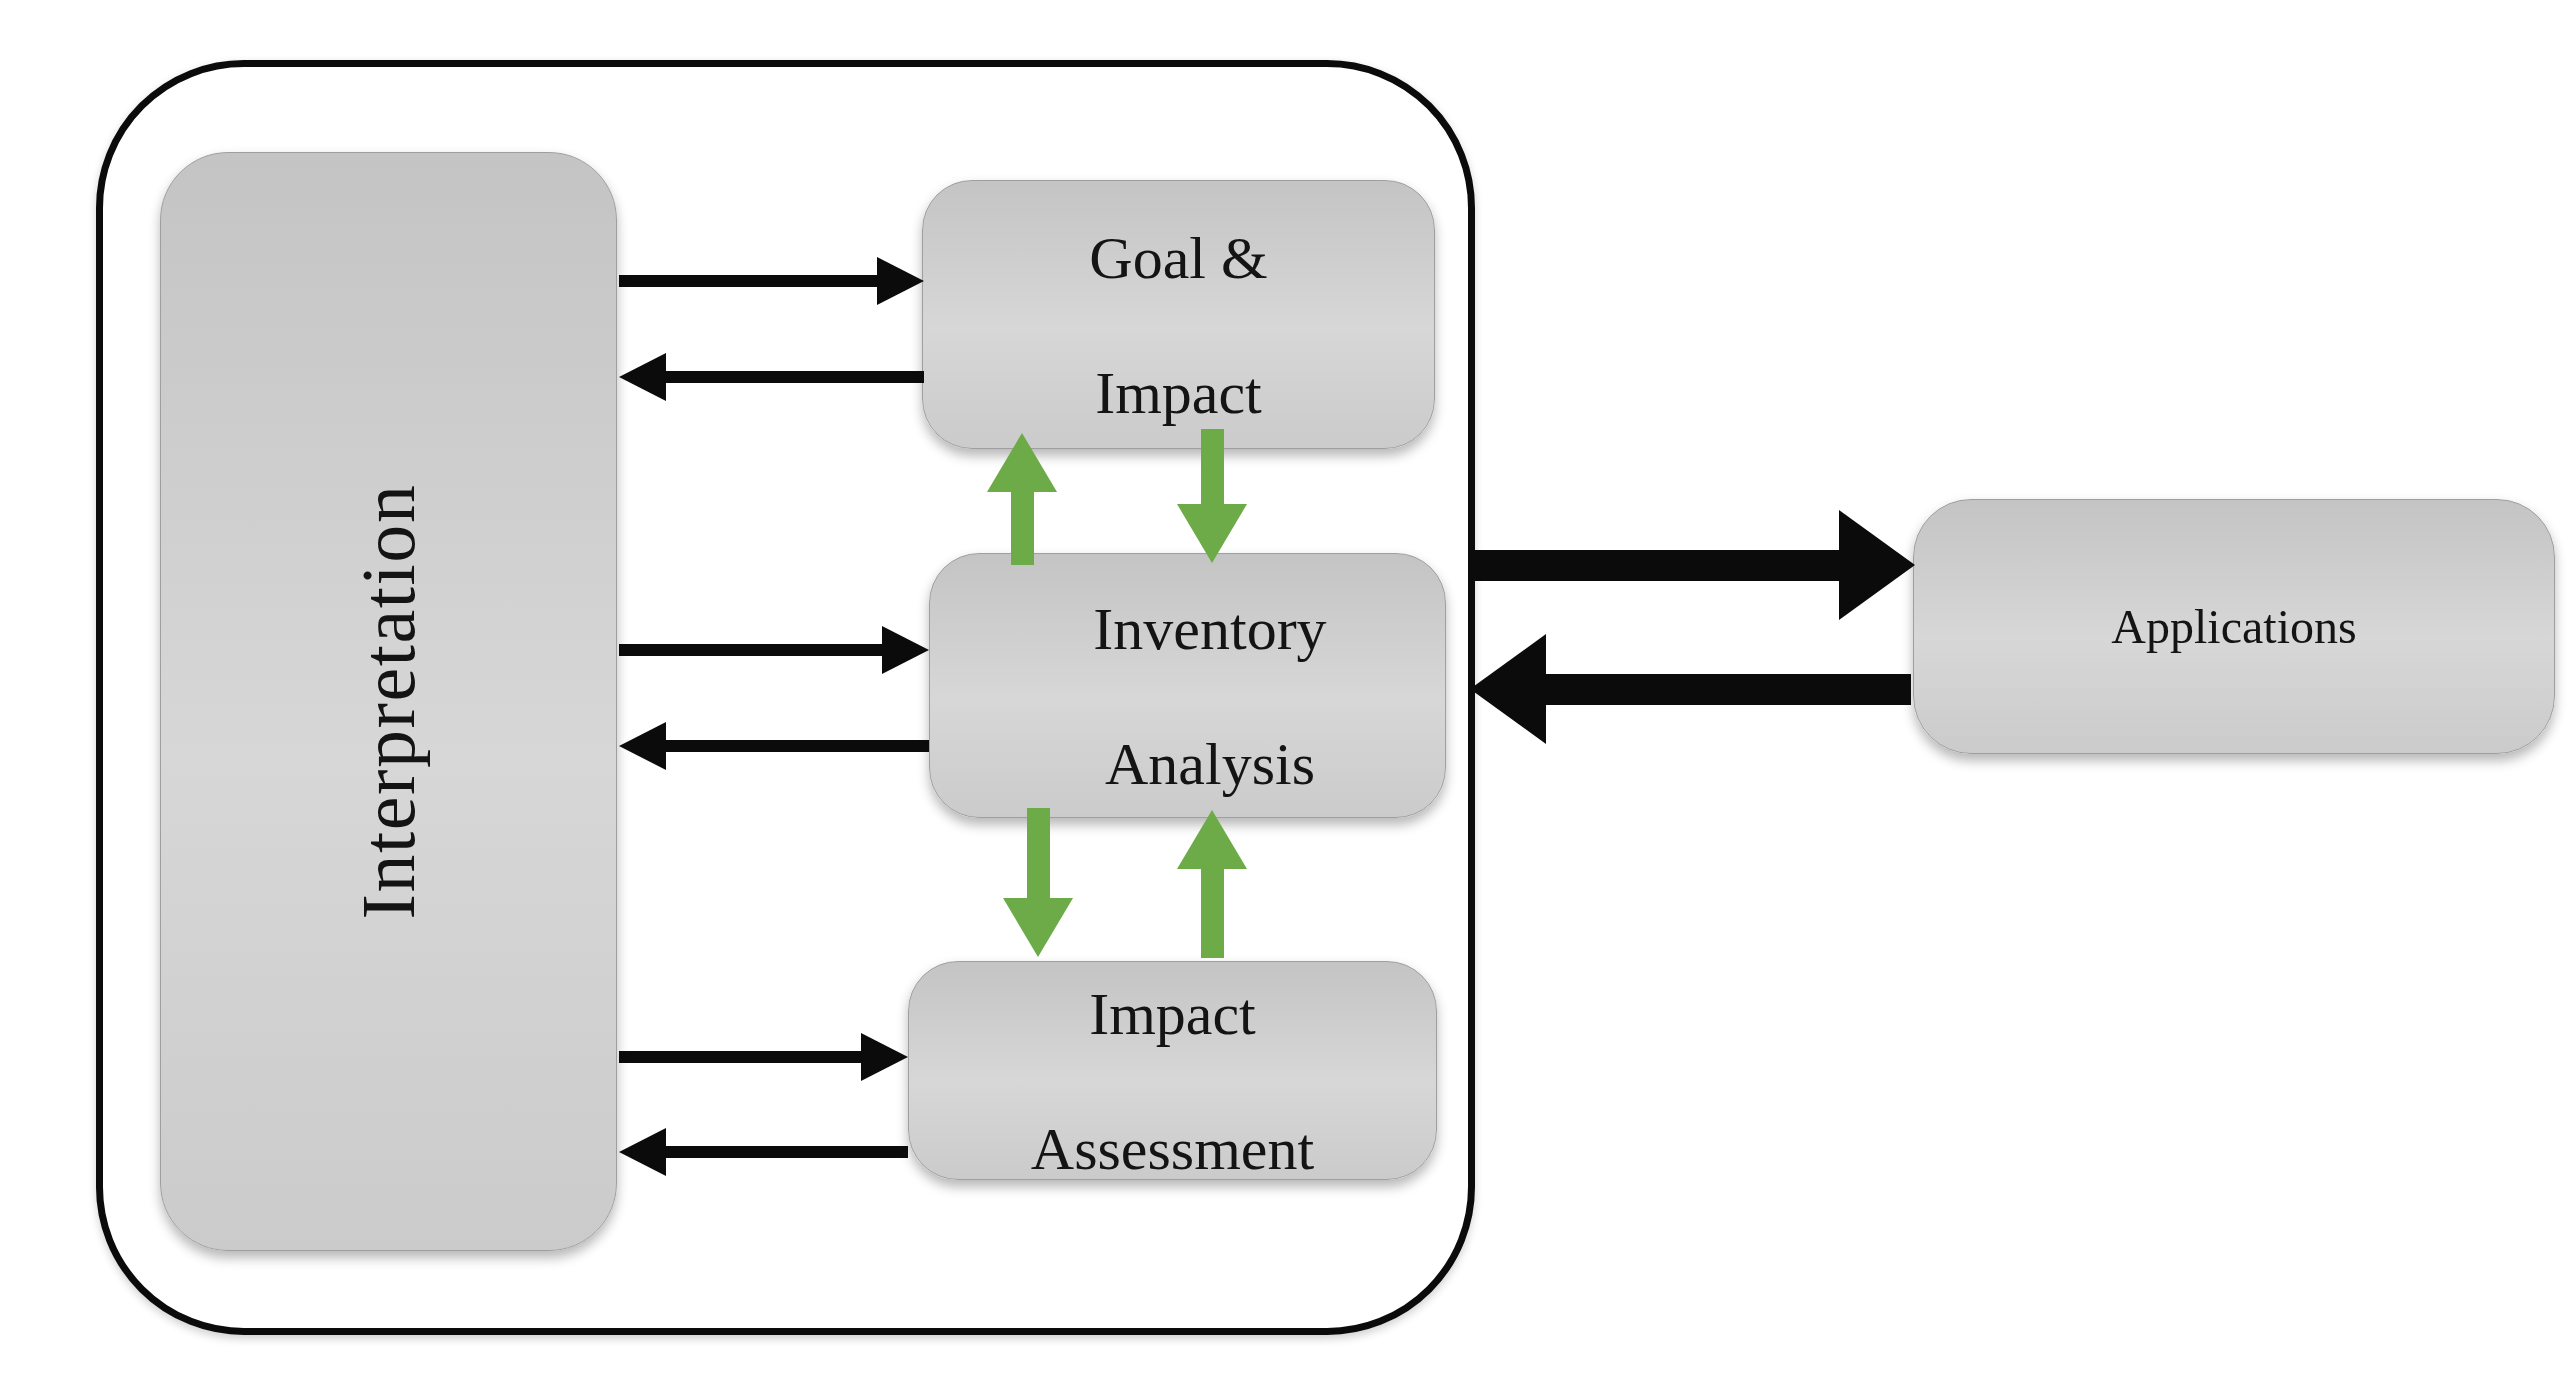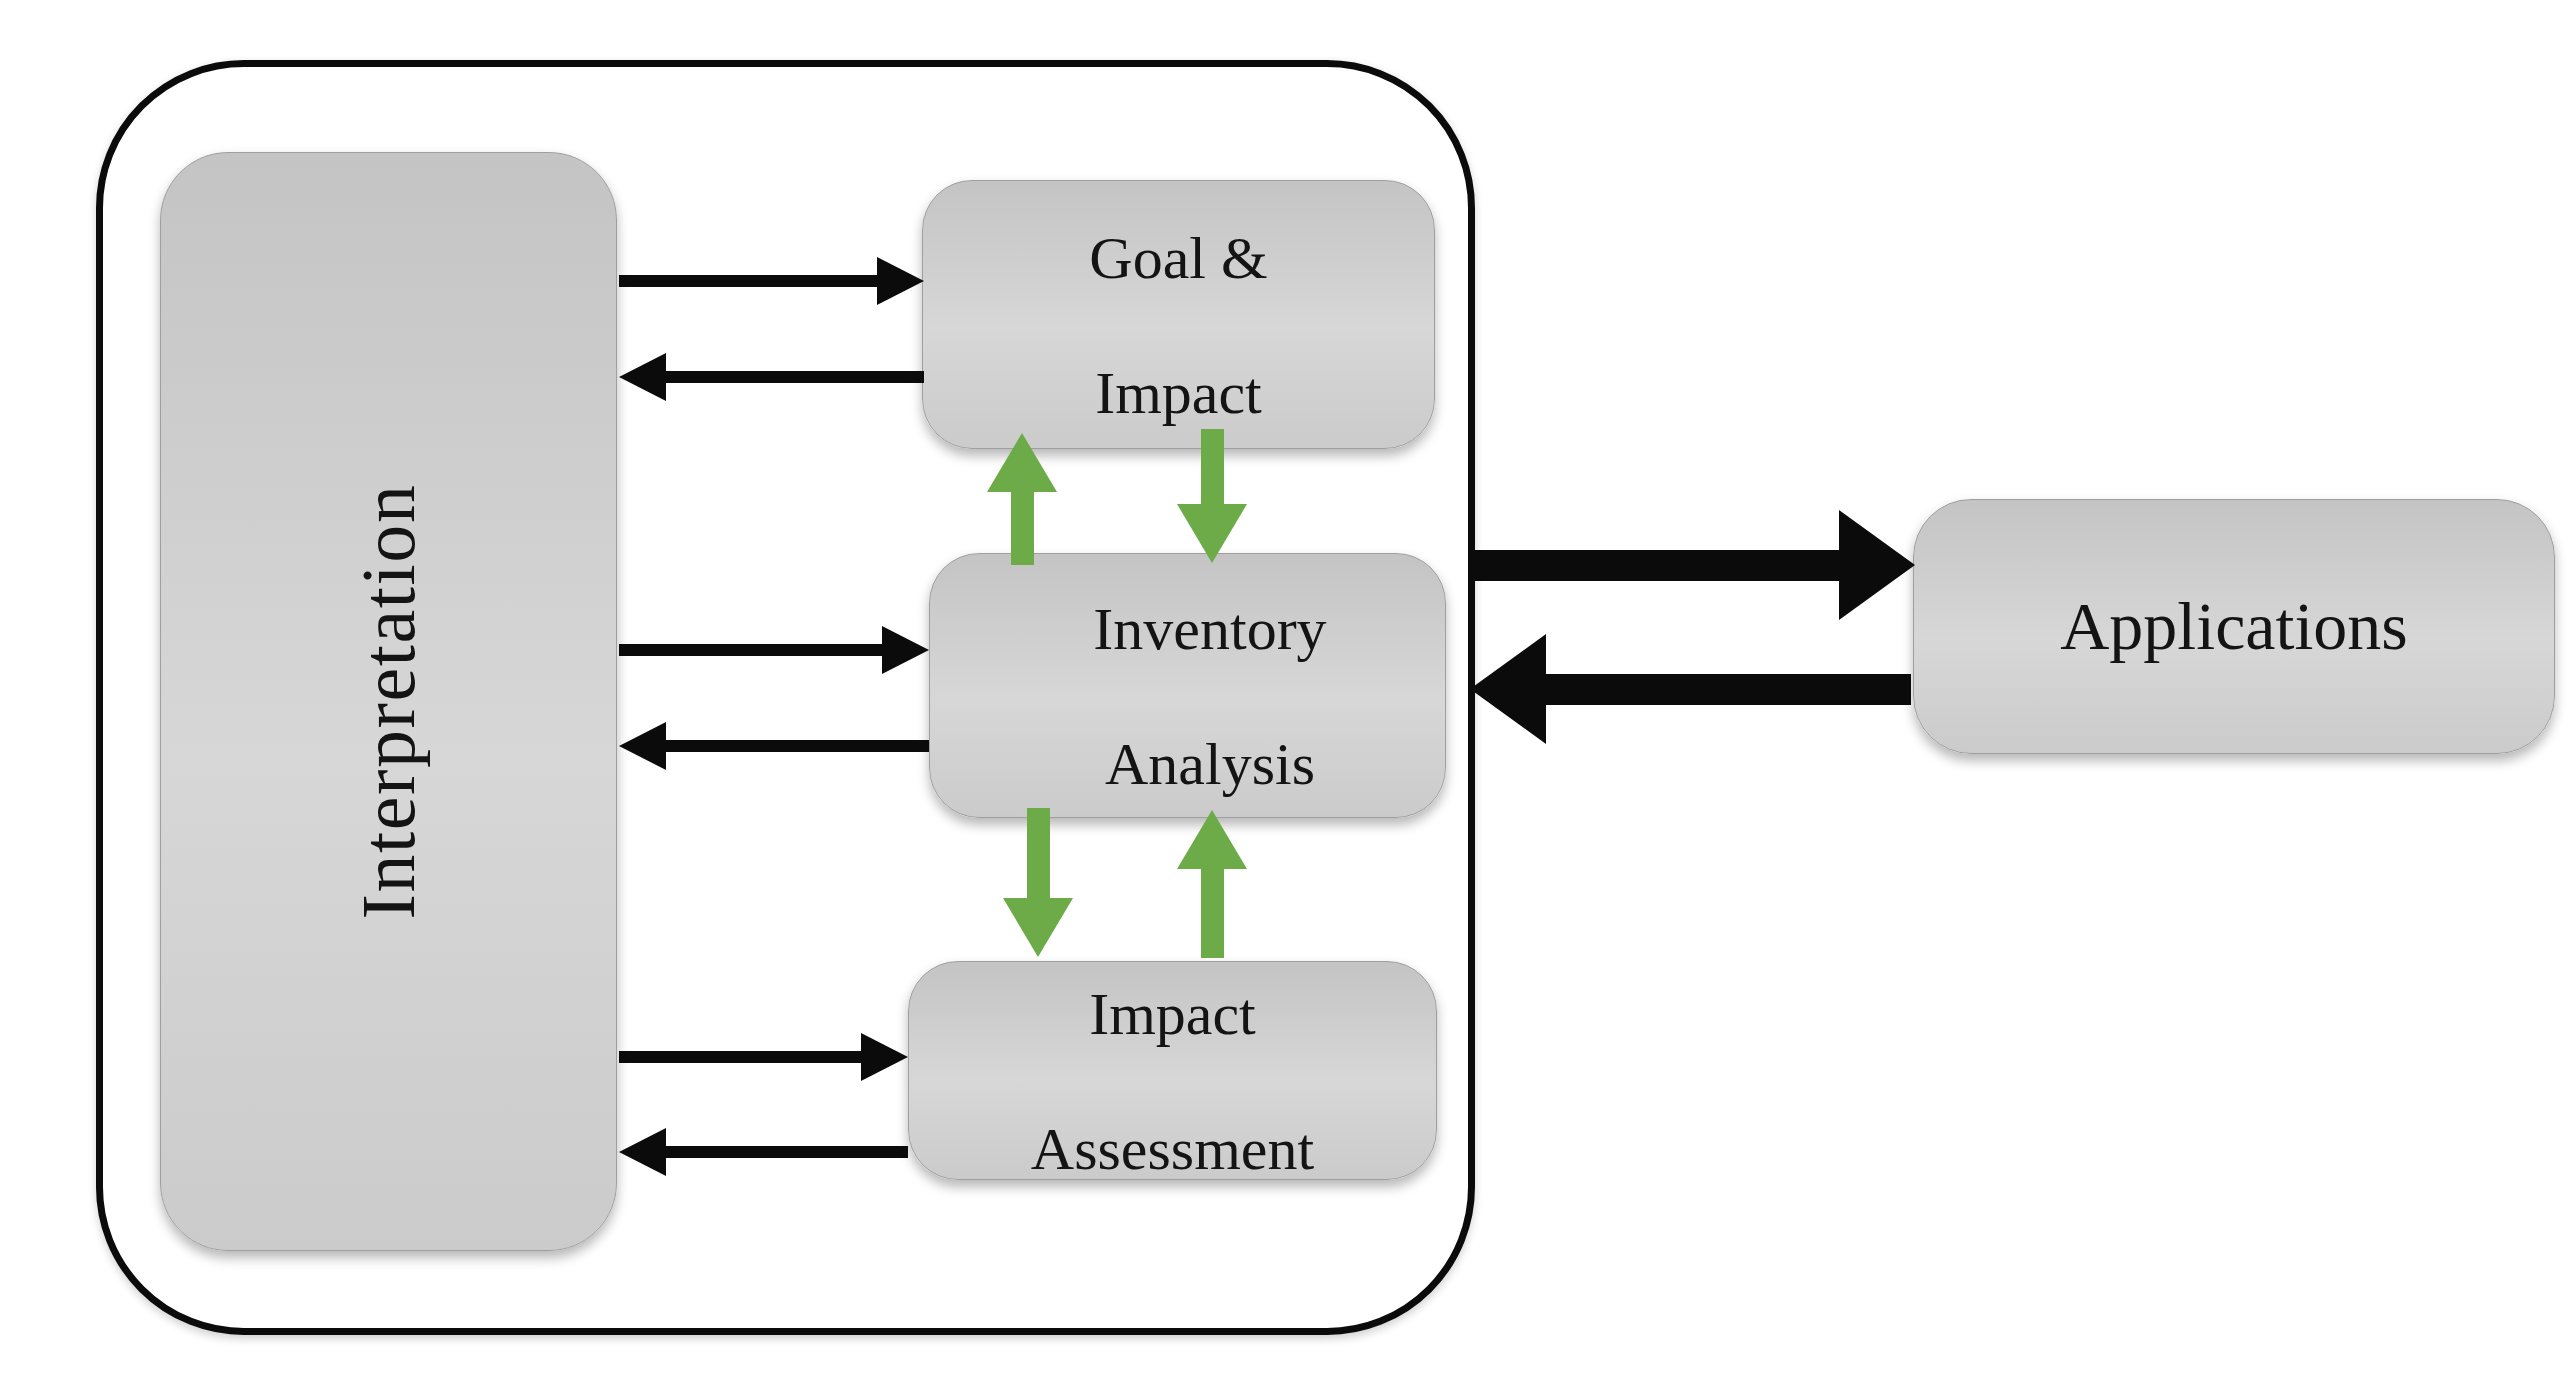--- a/index.html
+++ b/index.html
@@ -79,21 +79,21 @@
   .box.goal      { left: 922px; top: 180px;  width: 513px; height: 269px; }
   .box.inventory { left: 929px; top: 553px;  width: 517px; height: 265px; padding-left: 45px; }
   .box.impact    { left: 908px; top: 961px; width: 529px; height: 219px; }
   .box.app {
     left: 1913px;
     top: 499px;
     width: 642px;
     height: 255px;
     border-radius: 58px;
   }
-  .app .app-label { font-size: 68px; }
+  .app .app-label { font-size: 48px; }
 
   
   .harrow {
     position: absolute;
     height: 12px;
     background: var(--arrow-black);
   }
   .harrow.to-right::after {
     content: "";
     position: absolute;

